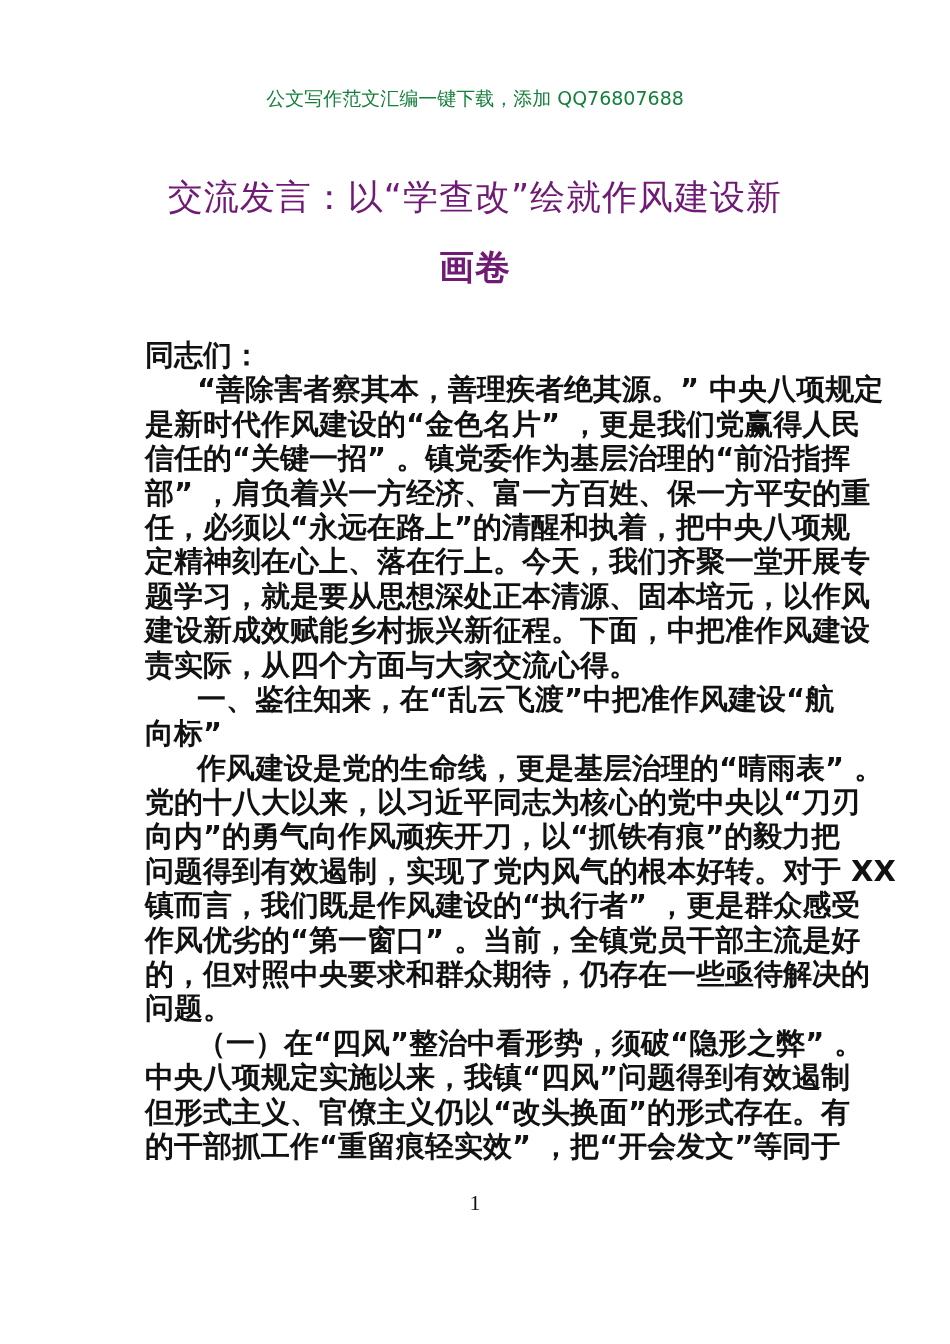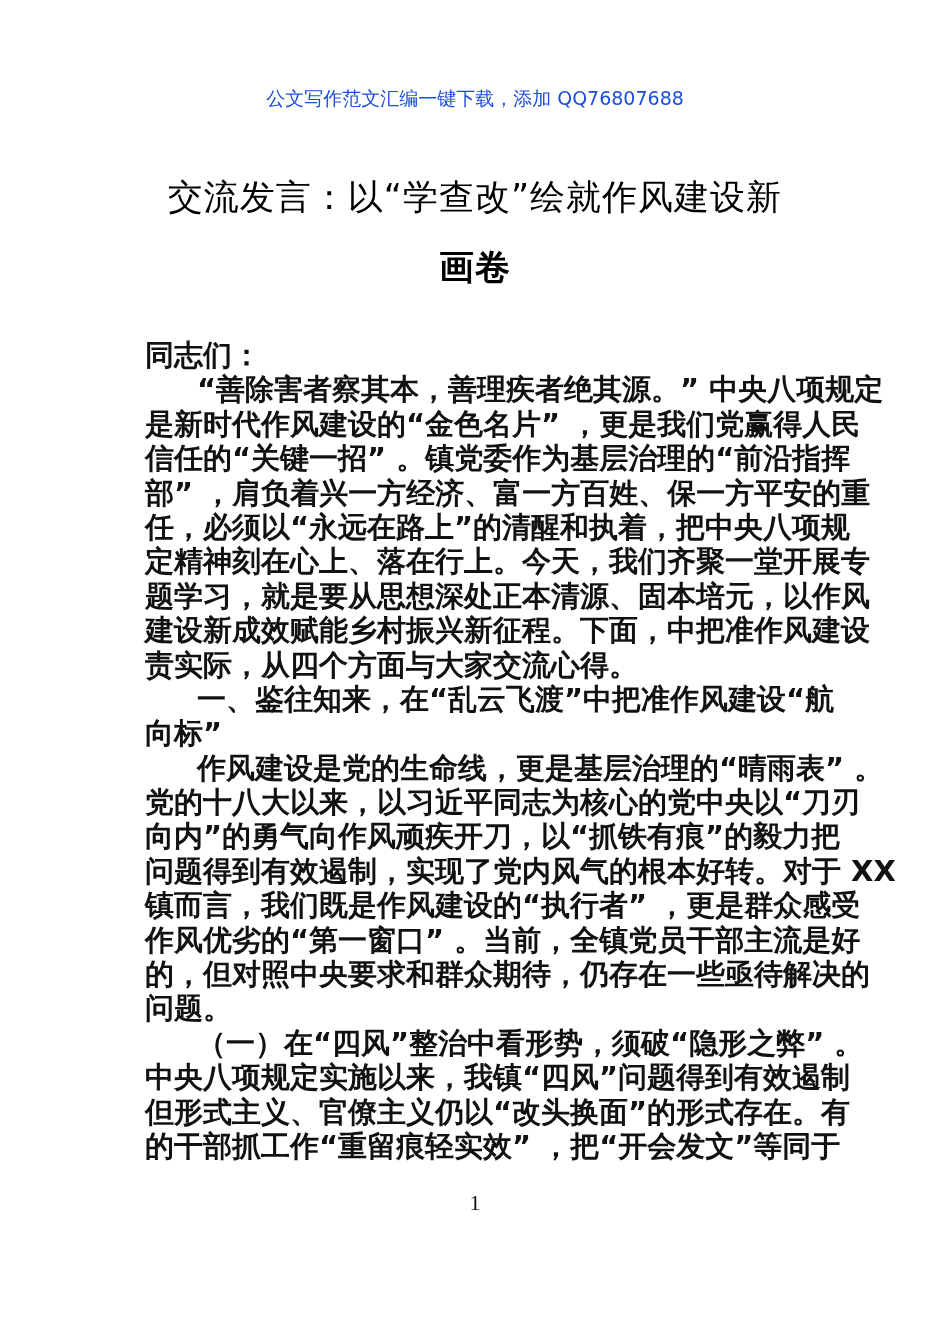--- a/index.html
+++ b/index.html
@@ -1,21 +1,21 @@
 <!DOCTYPE html>
 <html><head>
   <meta charset="utf-8">
   <style>
     html, body { margin: 0; padding: 0; background: #ffffff; }
     body { width: 950px; height: 1344px; position: relative; overflow: hidden;
            font-family: "DejaVu Sans", "Liberation Sans", sans-serif; color: #111111; }
     .banner { position: absolute; top: 84px; left: 0; width: 950px; text-align: center;
-              font-size: 19px; color: #1d4ed8; letter-spacing: 0px; line-height: 28px; }
+              font-size: 19px; color: #15803d; letter-spacing: 0px; line-height: 28px; }
     .title { position: absolute; left: 0; width: 950px; text-align: center;
-             font-size: 35px; color: #000000; line-height: 44px; letter-spacing: 1px; }
+             font-size: 35px; color: #701a75; line-height: 44px; letter-spacing: 1px; }
     .title.l1 { top: 175px; }
     .title.l2 { top: 245px; font-weight: bold; }
     .body { position: absolute; left: 145px; top: 338px; width: 662px; }
     .line { font-size: 29px; line-height: 34.4px; height: 34.4px; white-space: nowrap;
             text-align: justify; text-align-last: justify; letter-spacing: 0px; font-weight: bold; }
     .line.last { text-align-last: left; }
     .line.indent { padding-left: 52px; }
     .pagenum { position: absolute; top: 1190px; left: 0; width: 950px; text-align: center;
                font-family: "Liberation Serif", "DejaVu Serif", serif; font-size: 22px; color: #111; }
   </style>

